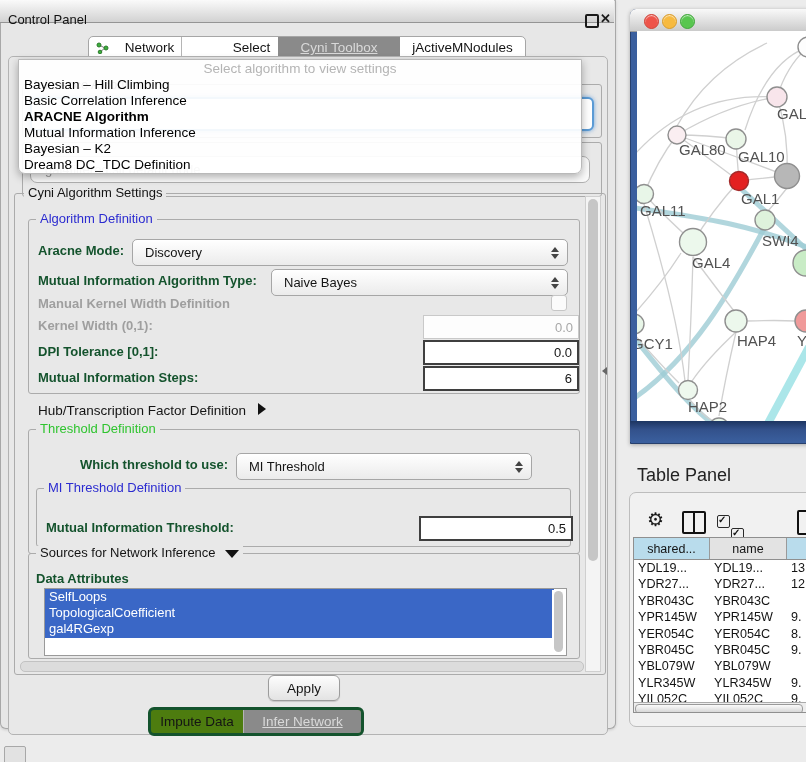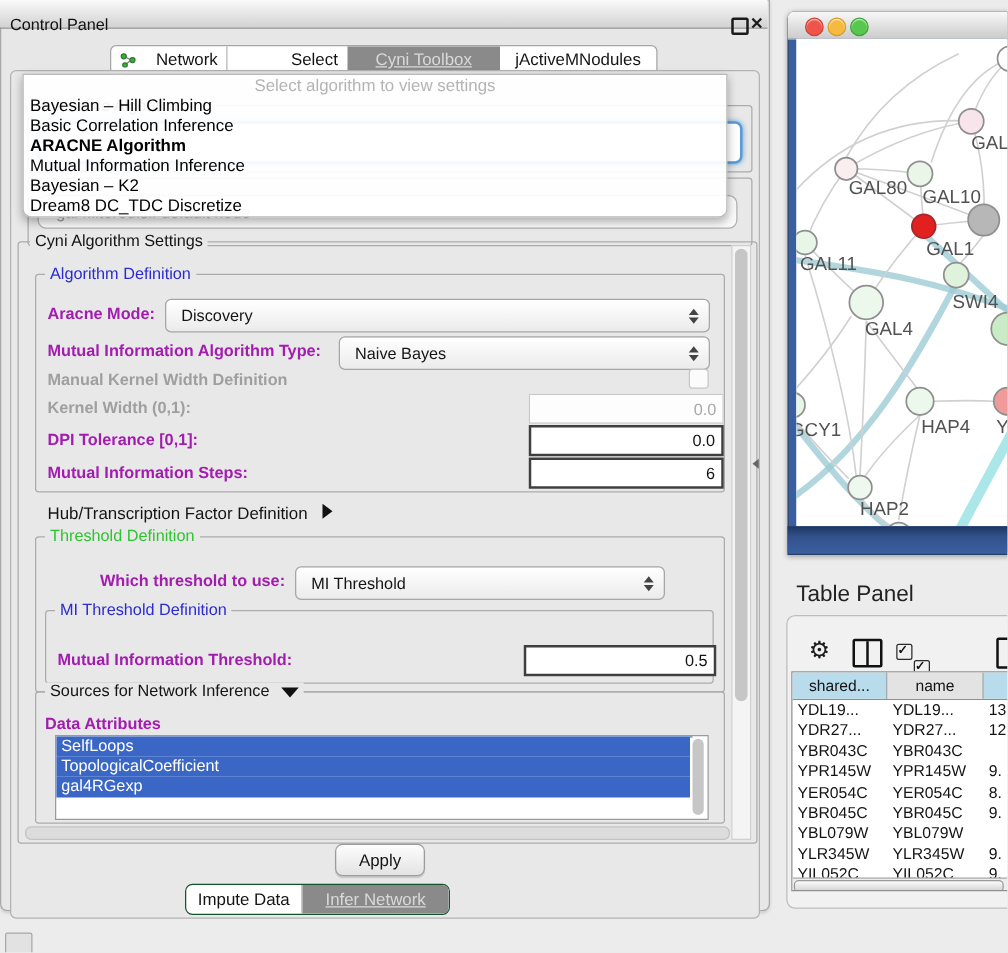--- a/index.html
+++ b/index.html
@@ -38,21 +38,21 @@
 
   
   .popup{left:18px;top:59px;width:562px;height:113px;background:rgba(255,255,255,.93);
          border:1px solid #b9b9b9;border-radius:0 0 7px 7px;
          box-shadow:0 3px 8px rgba(0,0,0,.3);z-index:50;overflow:hidden;}
   .popup-placeholder{height:17px;line-height:17px;text-align:center;color:#b4b4b4;font-size:13.5px;}
   .pitem{height:16px;line-height:16px;padding-left:5px;font-size:13.5px;color:#000;white-space:nowrap;}
   .pitem.bold{font-weight:bold;}
 
   
-  .lbl{font-size:13px;font-weight:bold;color:#a21caf;white-space:nowrap;}
+  .lbl{font-size:13px;font-weight:bold;color:#14532d;white-space:nowrap;}
   .lbl.disabled{color:#9f9f9f;}
   .plain{font-size:13.5px;color:#141414;white-space:nowrap;}
   .blue-title{color:var(--title-blue,#2b2bd0);}
   .green-title{color:var(--title-green,#2fc42f);}
   .combo{border:1px solid #a6a6a6;border-radius:5px;background:linear-gradient(#ffffff,#ebebeb);
          box-shadow:inset 0 1px 0 #fff;display:flex;align-items:center;font-size:13px;}
   .combo .val{flex:1;padding-left:12px;}
   .arrows{width:16px;display:flex;flex-direction:column;align-items:center;gap:2px;margin-right:4px;}
   .arrows .up{width:0;height:0;border-left:4px solid transparent;border-right:4px solid transparent;
               border-bottom:5px solid #444;}
@@ -70,21 +70,21 @@
   .sitem{height:16.2px;line-height:16.2px;color:#fff;background:var(--selection-blue,#3a67c6);
          font-size:13px;padding-left:4px;width:505px;white-space:nowrap;}
   .vtrack{background:#f4f4f4;border:1px solid #cfcfcf;}
   .vthumb{background:#c6c6c6;border-radius:5px;}
   .hbar{background:#dcdcdc;border:1px solid #c2c2c2;border-radius:5px;}
   .btn{background:linear-gradient(#fdfdfd,#e3e3e3);border:1px solid #9c9c9c;border-radius:6px;
        font-size:13.5px;display:flex;align-items:center;justify-content:center;
        box-shadow:0 1px 1px rgba(0,0,0,.15);}
 
   
-  .btabs{left:148px;top:707px;height:23px;display:flex;background:#ffffff;border:1px solid #14532d;
+  .btabs{left:148px;top:707px;height:23px;display:flex;background:#4d7c0f;border:3px solid #14532d;
          border-radius:6px;overflow:hidden;font-size:13.5px;}
   .btabs .tab{display:flex;align-items:center;justify-content:center;height:23px;}
 
   
   .net-window{left:630px;top:9px;width:182px;height:433px;background:var(--frame-blue,#3a5f9e);
               border:1px solid #27406d;border-radius:6px 6px 0 0;box-shadow:0 1px 4px rgba(0,0,0,.3);}
   .net-titlebar{left:630px;top:9px;width:182px;height:22px;background:linear-gradient(#f9f9f9,#cbcbcb);
                 border-bottom:1px solid #9b9b9b;border-radius:6px 0 0 0;}
   .light{width:13px;height:13px;border-radius:50%;box-shadow:inset 0 1px 1px rgba(255,255,255,.7);}
   .net-canvas{left:637px;top:31px;width:175px;height:390px;background:#fff;overflow:hidden;}
@@ -165,21 +165,21 @@
   </div>
 
   <div class="abs popup">
     <div class="popup-placeholder">Select algorithm to view settings</div>
     <div id="popup-items">
         <div class="pitem">Bayesian – Hill Climbing</div>
         <div class="pitem">Basic Correlation Inference</div>
         <div class="pitem bold">ARACNE Algorithm</div>
         <div class="pitem">Mutual Information Inference</div>
         <div class="pitem">Bayesian – K2</div>
-        <div class="pitem">Dream8 DC_TDC Discretize</div>
+        <div class="pitem">Dream8 DC_TDC Definition</div>
       </div>
   </div>
 
   <div class="abs gbox" style="left:14px;top:193px;width:590px;height:480px;"></div>
   <div class="abs legend" style="left:24px;top:186px;">Cyni Algorithm Settings</div>
 
   <div class="abs vtrack" style="left:585px;top:196px;width:14px;height:474px;">
     <div class="vthumb" style="margin:2px auto 0;width:10px;height:362px;"></div>
   </div>
 

